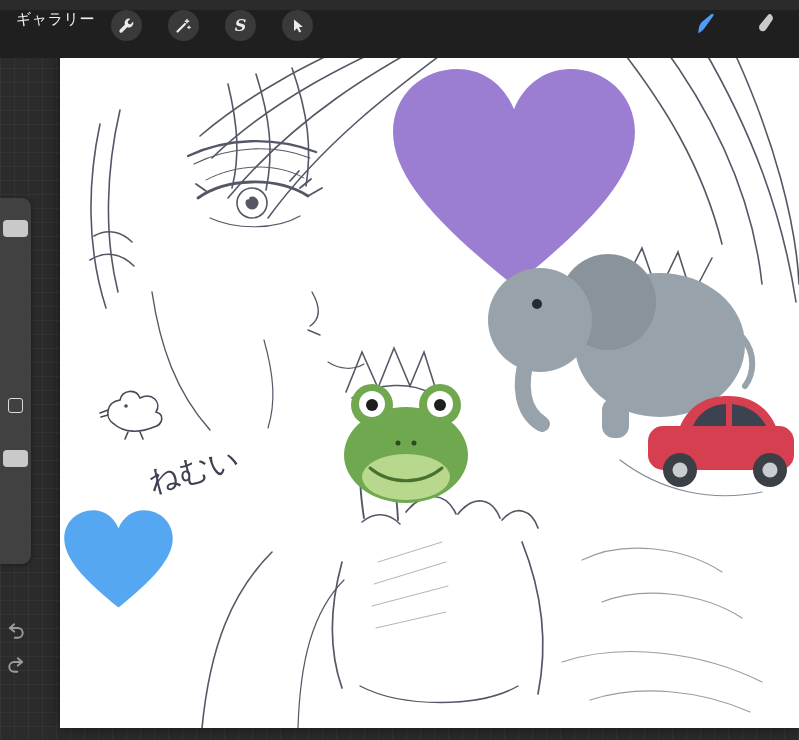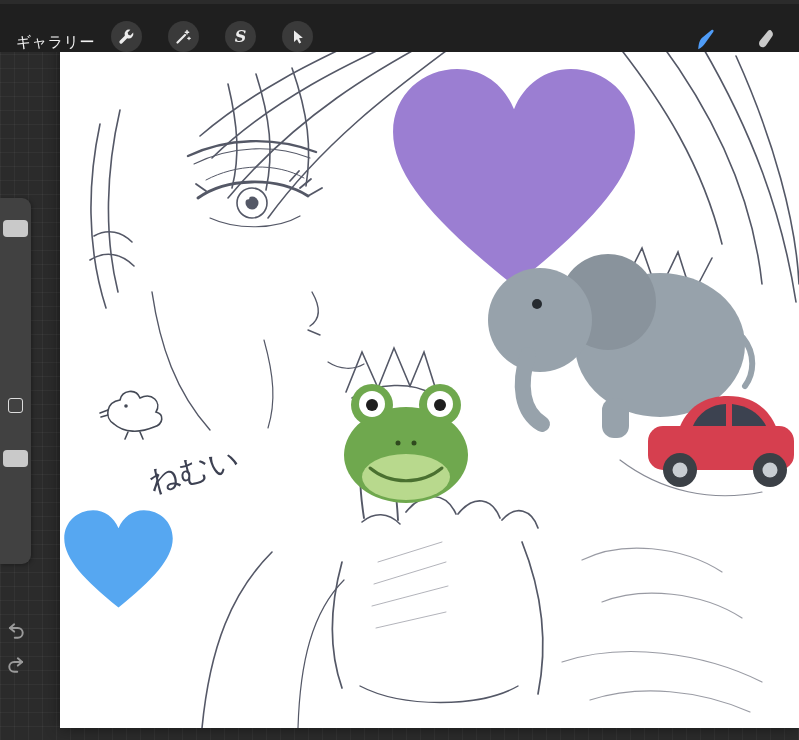--- a/index.html
+++ b/index.html
@@ -1,21 +1,21 @@
 <!DOCTYPE html>
 <html><head>
 <meta charset="utf-8">
 <style>
   html,body{margin:0;padding:0;background:#1a1a1a;}
   .screen{position:relative;width:799px;height:740px;overflow:hidden;
           font-family:"Liberation Sans","DejaVu Sans",sans-serif;background:#2b2b2b;}
 
   
-  .topbar{position:absolute;left:0;top:4px;width:799px;height:48px;background:#1f1f1f;
-          display:flex;align-items:flex-end;z-index:30;}
+  .topbar{position:absolute;left:0;top:10px;width:799px;height:48px;background:#1f1f1f;
+          display:flex;align-items:flex-start;z-index:30;}
   .gallery-label{color:#f2f2f2;font-size:15px;margin-left:16px;letter-spacing:.5px;cursor:default;}
   .tool-btn{width:31px;height:31px;border-radius:50%;background:#3a3a3a;margin-left:26px;
             display:flex;align-items:center;justify-content:center;flex:0 0 auto;}
   .tool-btn:first-of-type{margin-left:16px;}
   .right-tools{margin-left:auto;display:flex;align-items:center;gap:34px;margin-right:20px;}
   .flat-btn{width:26px;height:26px;display:flex;align-items:center;justify-content:center;}
   .sel-glyph{font-family:"DejaVu Serif","Liberation Serif",serif;font-style:italic;
              font-weight:bold;color:#ececec;font-size:16px;line-height:1;}
 
   

